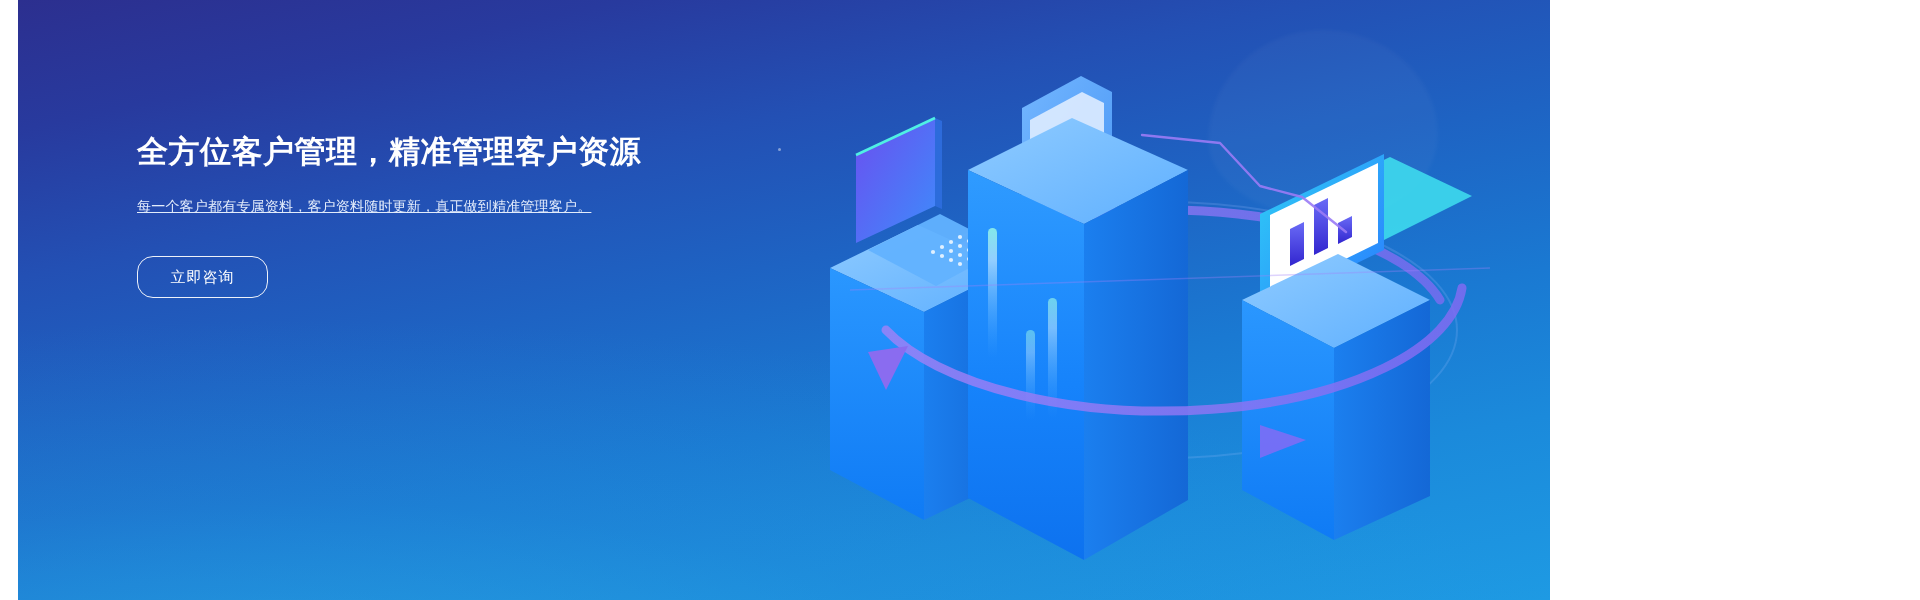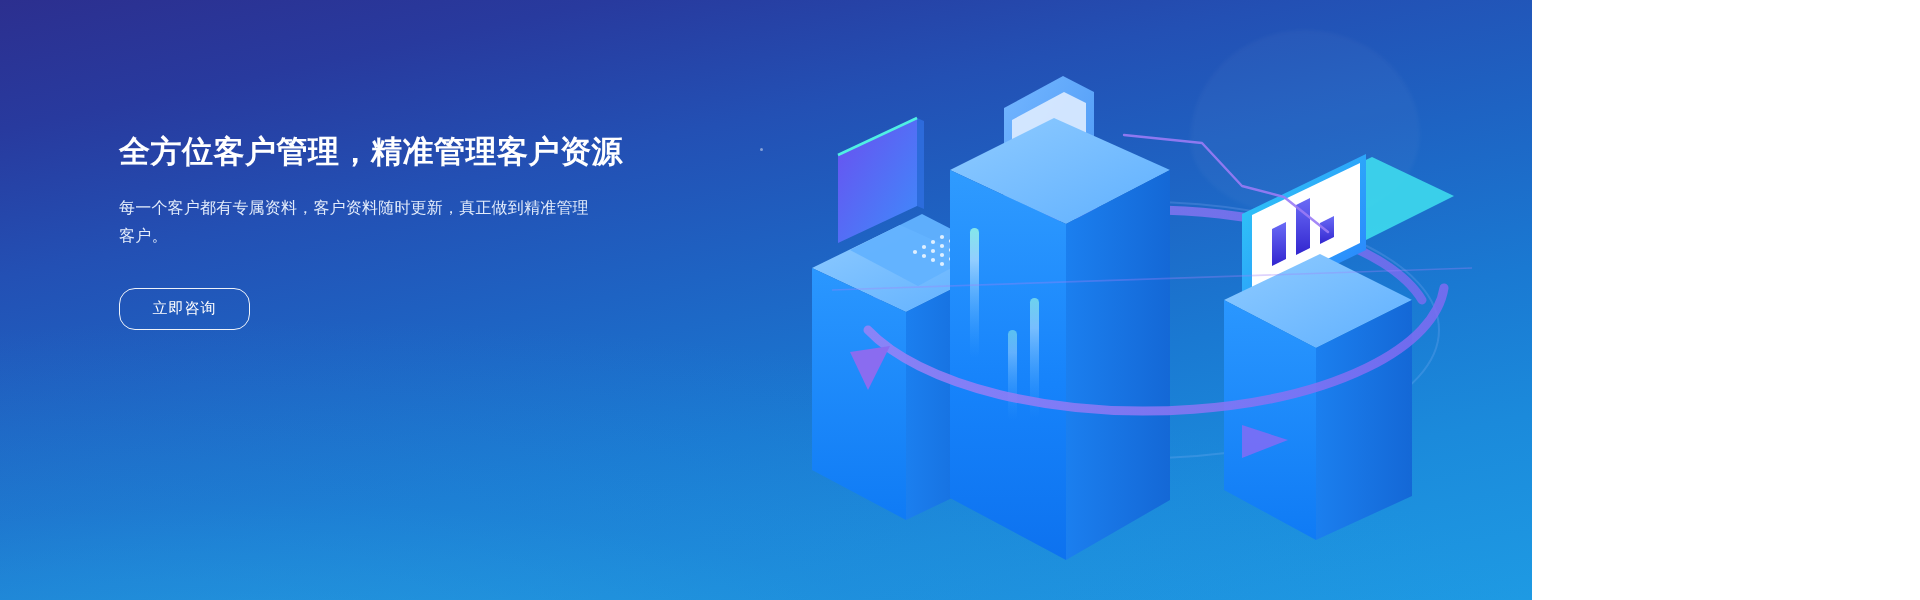--- a/index.html
+++ b/index.html
@@ -16,20 +16,21 @@
     width:1532px; height:600px;
     background: linear-gradient(168deg,
         #2c2f8f 0%,
         #283a9e 14%,
         #2350b4 30%,
         #1e63c3 46%,
         #1a79d2 64%,
         #1b8adb 80%,
         #1e9ae3 100%);
     overflow:hidden;
+    margin-left:18px;
   }
   
   .banner::after{
     content:"";
     position:absolute; inset:0;
     background: radial-gradient(120% 90% at 18% 118%,
                 rgba(46,175,230,.55) 0%,
                 rgba(40,150,220,.22) 38%,
                 rgba(0,0,0,0) 72%);
     pointer-events:none;
@@ -60,25 +61,26 @@
   .headline{
     font-size:31px;
     font-weight:bold;
     color:#ffffff;
     letter-spacing:.5px;
     line-height:1.25;
     white-space:nowrap;
   }
   .subcopy{
     margin-top:22px;
-    font-size:16px;
+    font-size:14px;
     line-height:1.75;
     color:#e3ecfb;
     max-width:480px;
     letter-spacing:.2px;
+    text-decoration:underline;
   }
   .cta{
     display:inline-flex;
     align-items:center;
     justify-content:center;
     margin-top:38px;
     width:131px; height:42px;
     border:1px solid rgba(255,255,255,.92);
     border-radius:16px;
     background:transparent;

